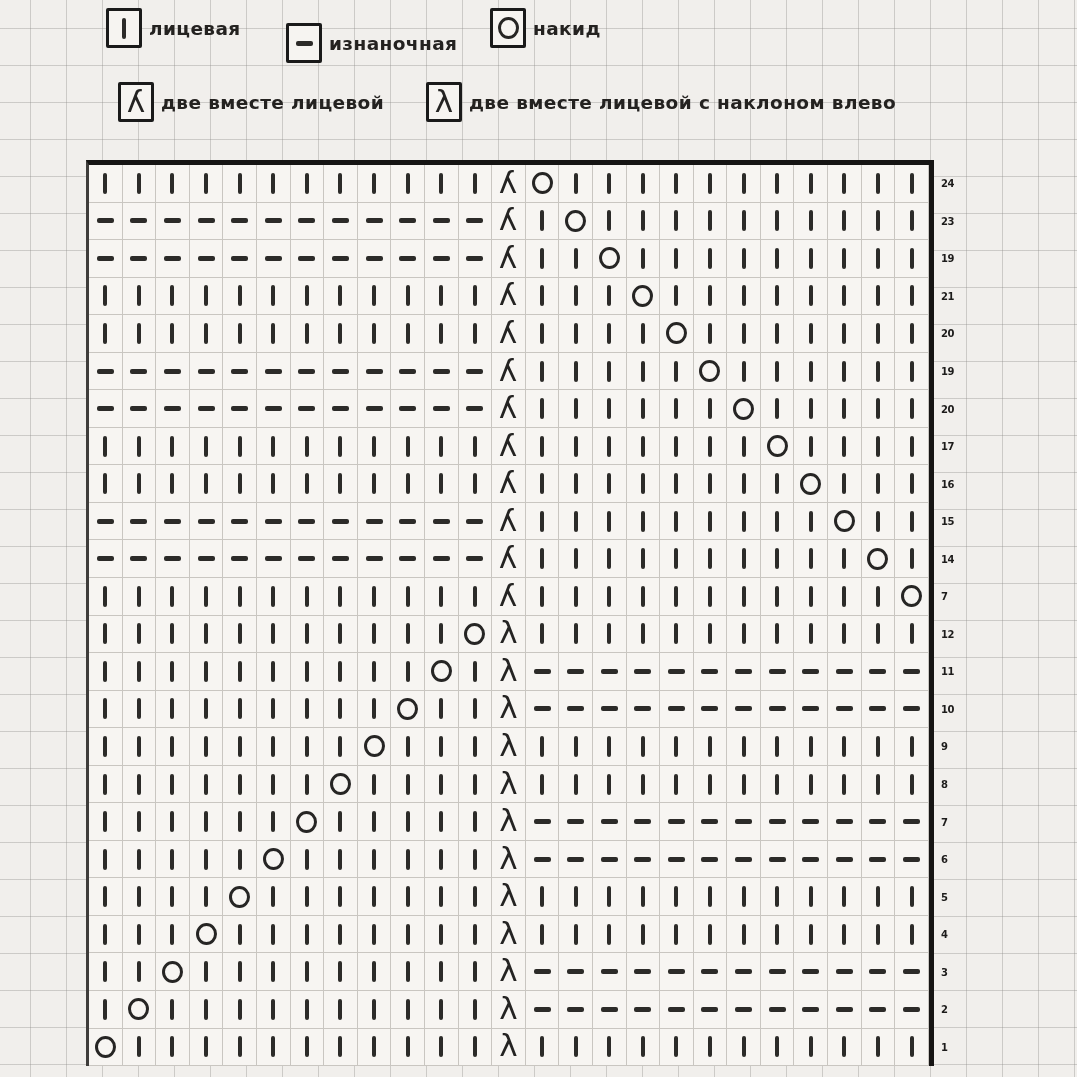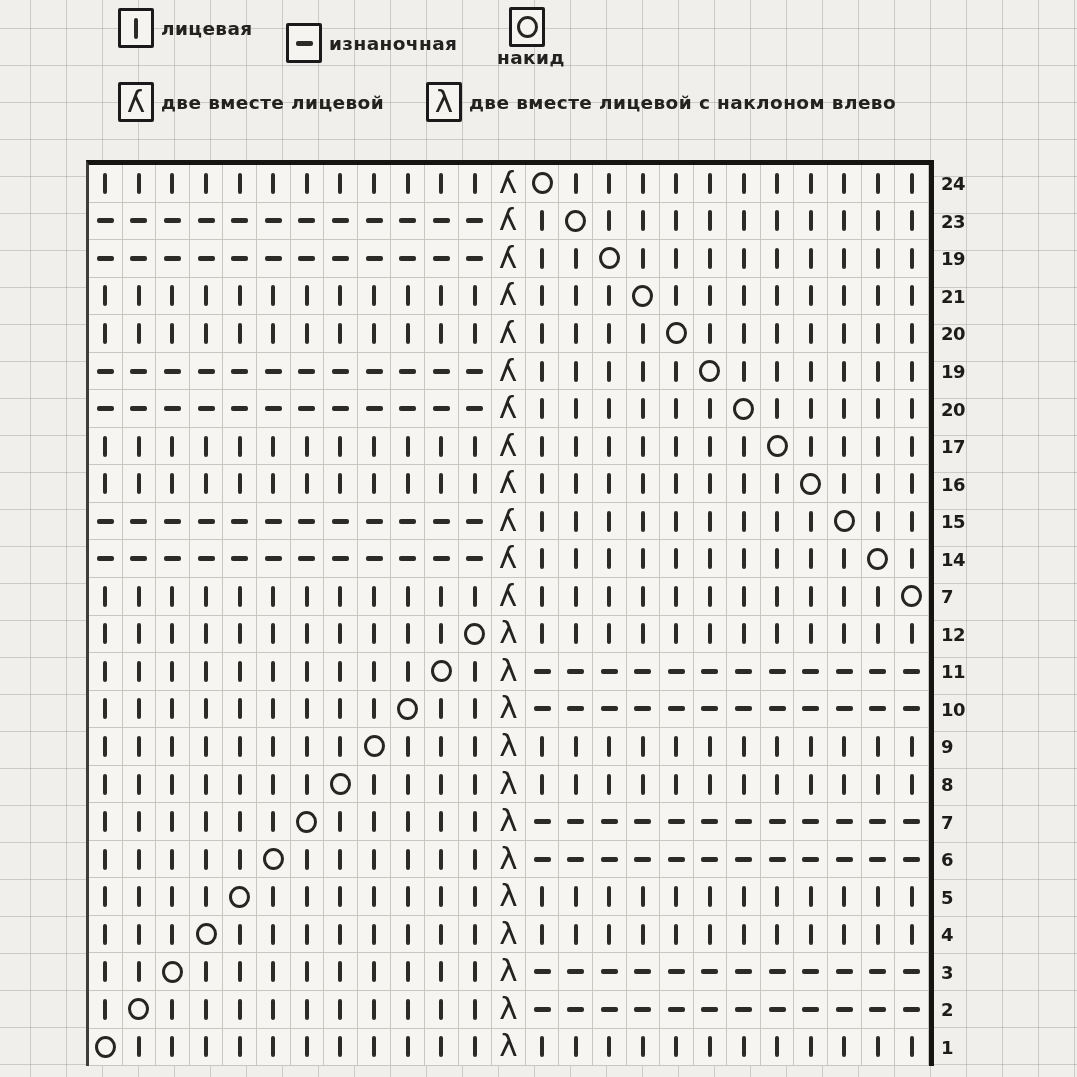--- a/index.html
+++ b/index.html
@@ -74,44 +74,44 @@
     display:flex;align-items:center;justify-content:center;
     background:#f7f5f2;
   }
   .row-numbers{
     position:absolute;left:941px;top:165px;
     display:flex;flex-direction:column;
   }
   .row-num{
     height:37.55px;
     display:flex;align-items:center;
-    font-size:18px;font-weight:700;color:#1d1c1b;
+    font-size:10px;font-weight:700;color:#1d1c1b;
     letter-spacing:-0.5px;
   }
 </style>
 </head>
 <body>
 
 <div class="page">
 
-  <div class="legend-item" style="left:118px;top:7px;">
+  <div class="legend-item" style="left:106px;top:7px;">
     <span class="lbox">
       <span class="sym sym-knit"></span>
     </span>
     <span class="llabel">лицевая</span>
   </div>
 
   <div class="legend-item" style="left:286px;top:22px;align-items:center;">
     <span class="lbox">
       <span class="sym sym-purl"></span>
     </span>
     <span class="llabel">изнаночная</span>
   </div>
 
-  <div class="legend-item" style="left:490px;top:7px;flex-direction:column;">
+  <div class="legend-item" style="left:490px;top:7px;">
     <span class="lbox">
       <span class="sym sym-yo"></span>
     </span>
     <span class="llabel">накид</span>
   </div>
 
   <div class="legend-item" style="left:118px;top:81px;">
     <span class="lbox">
       <span class="sym sym-dec sym-dec-right">λ</span>
     </span>

